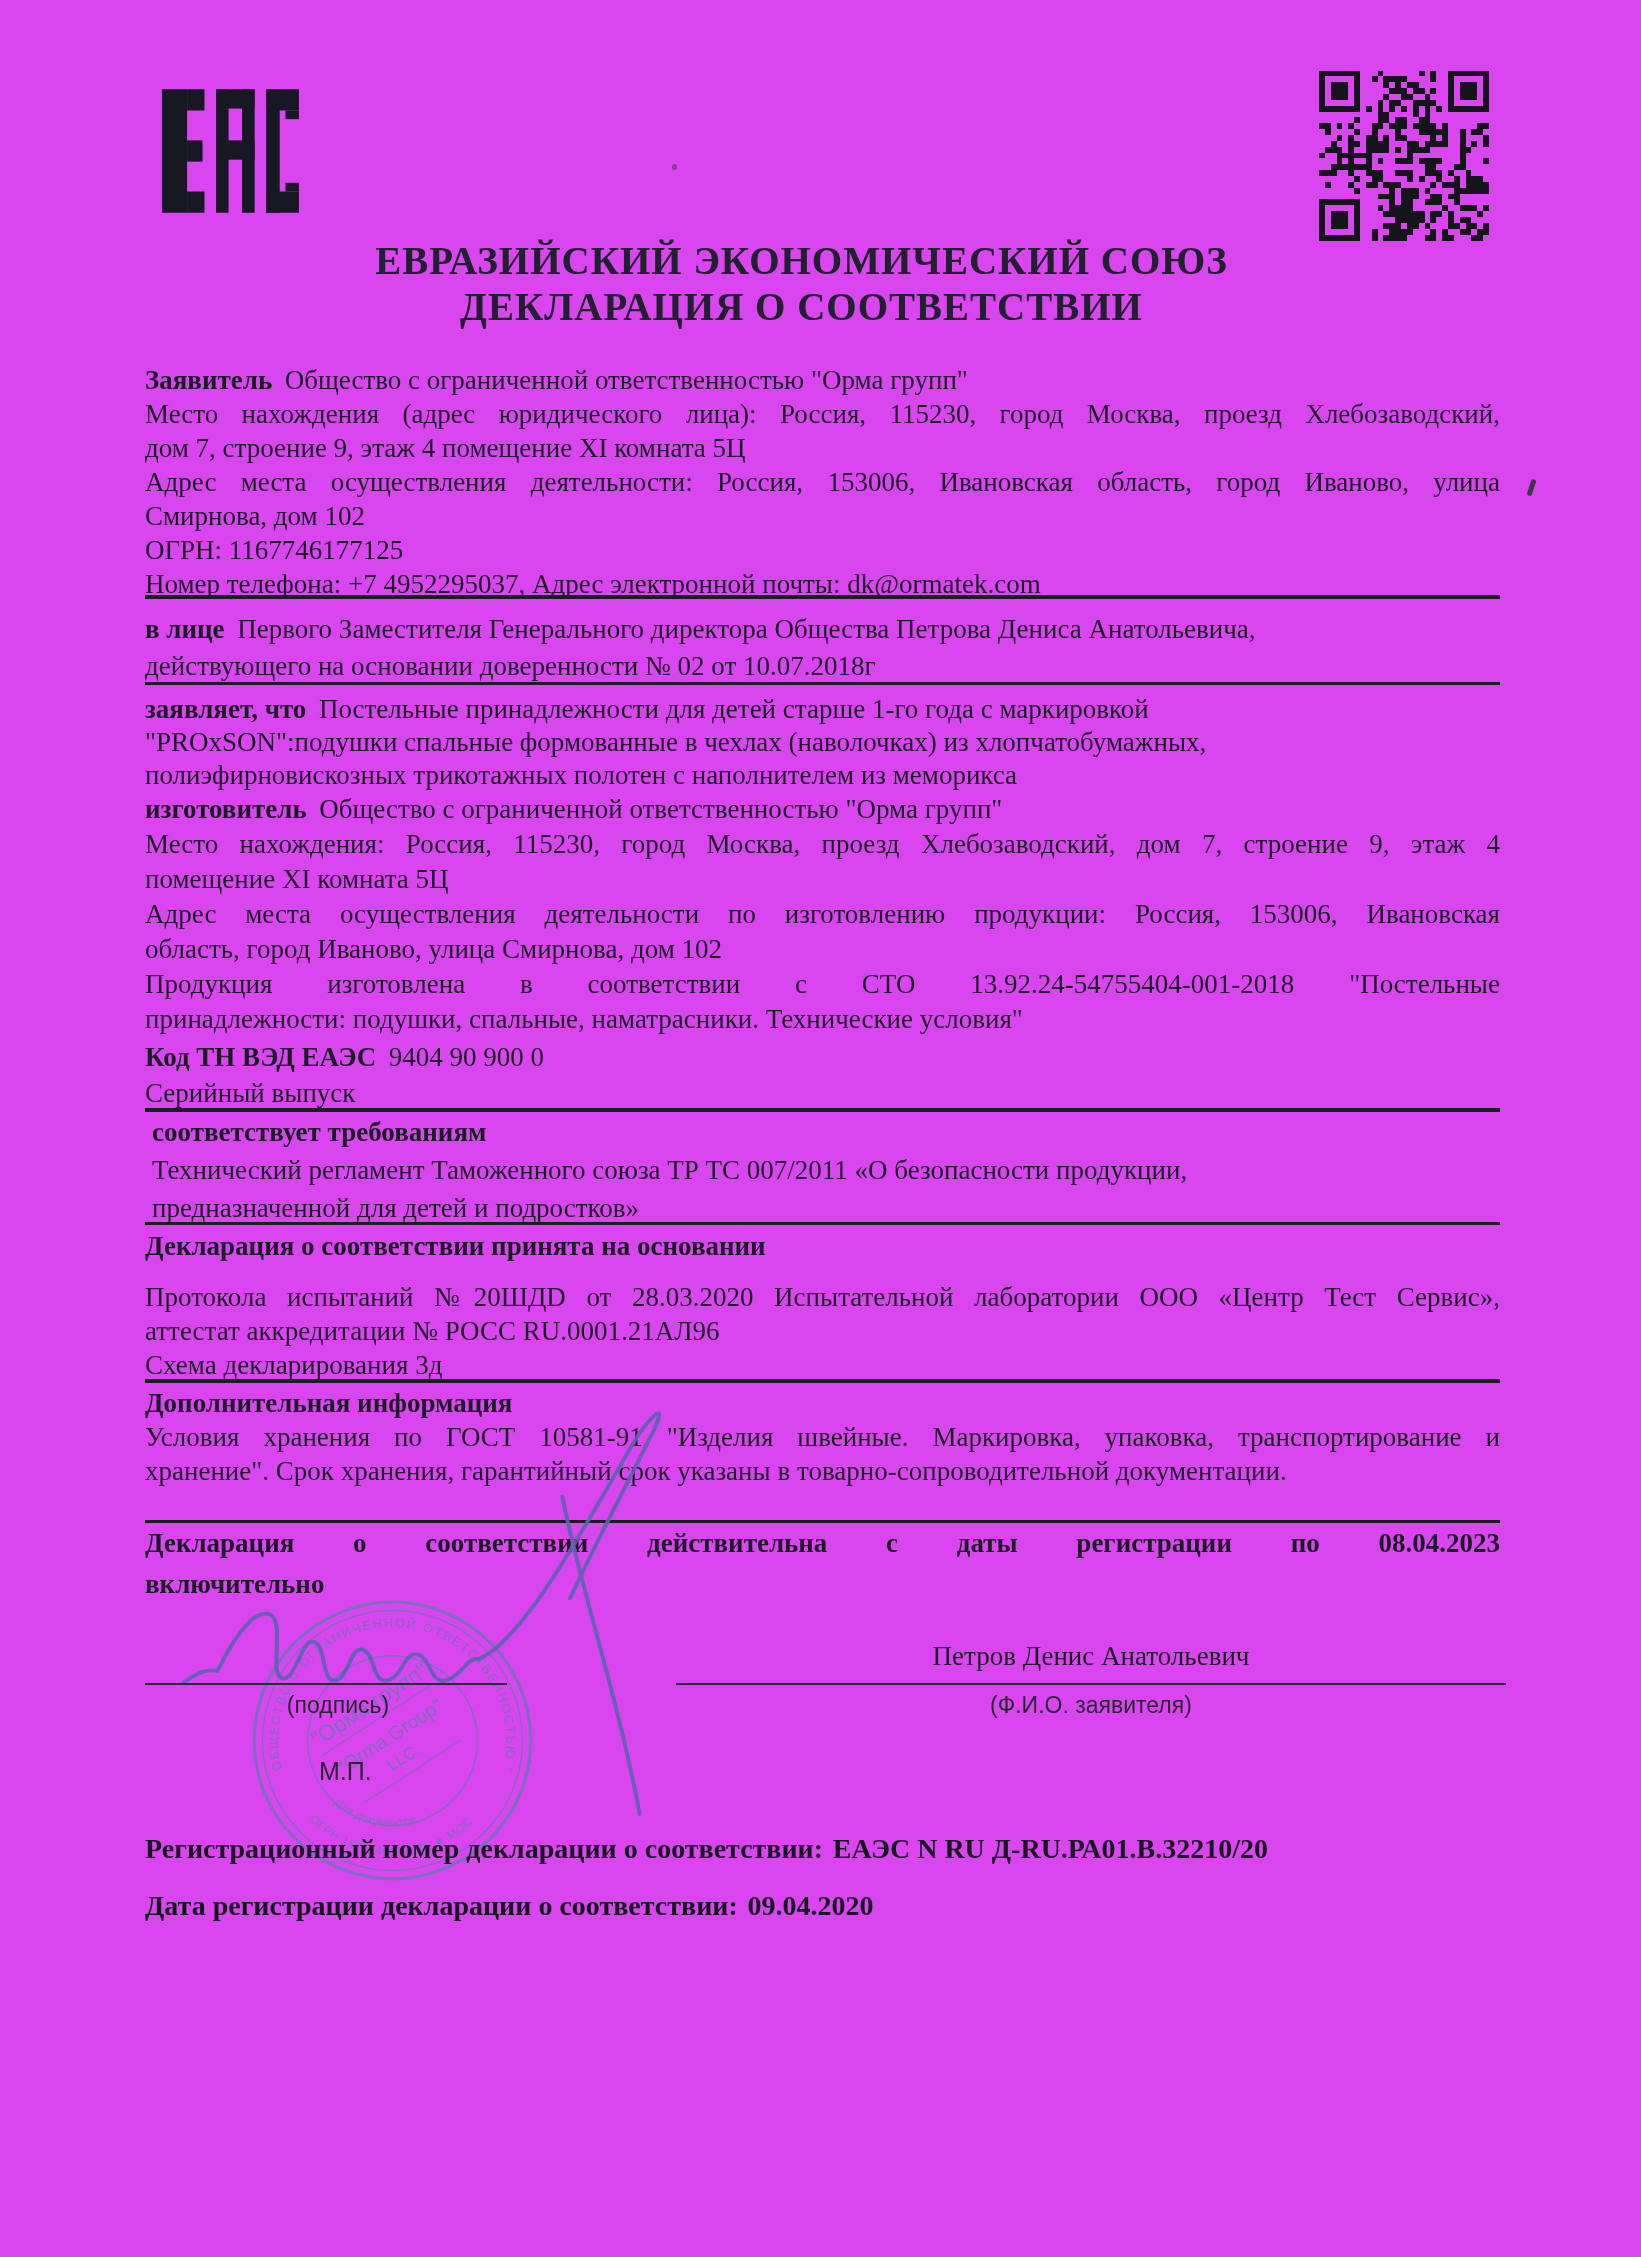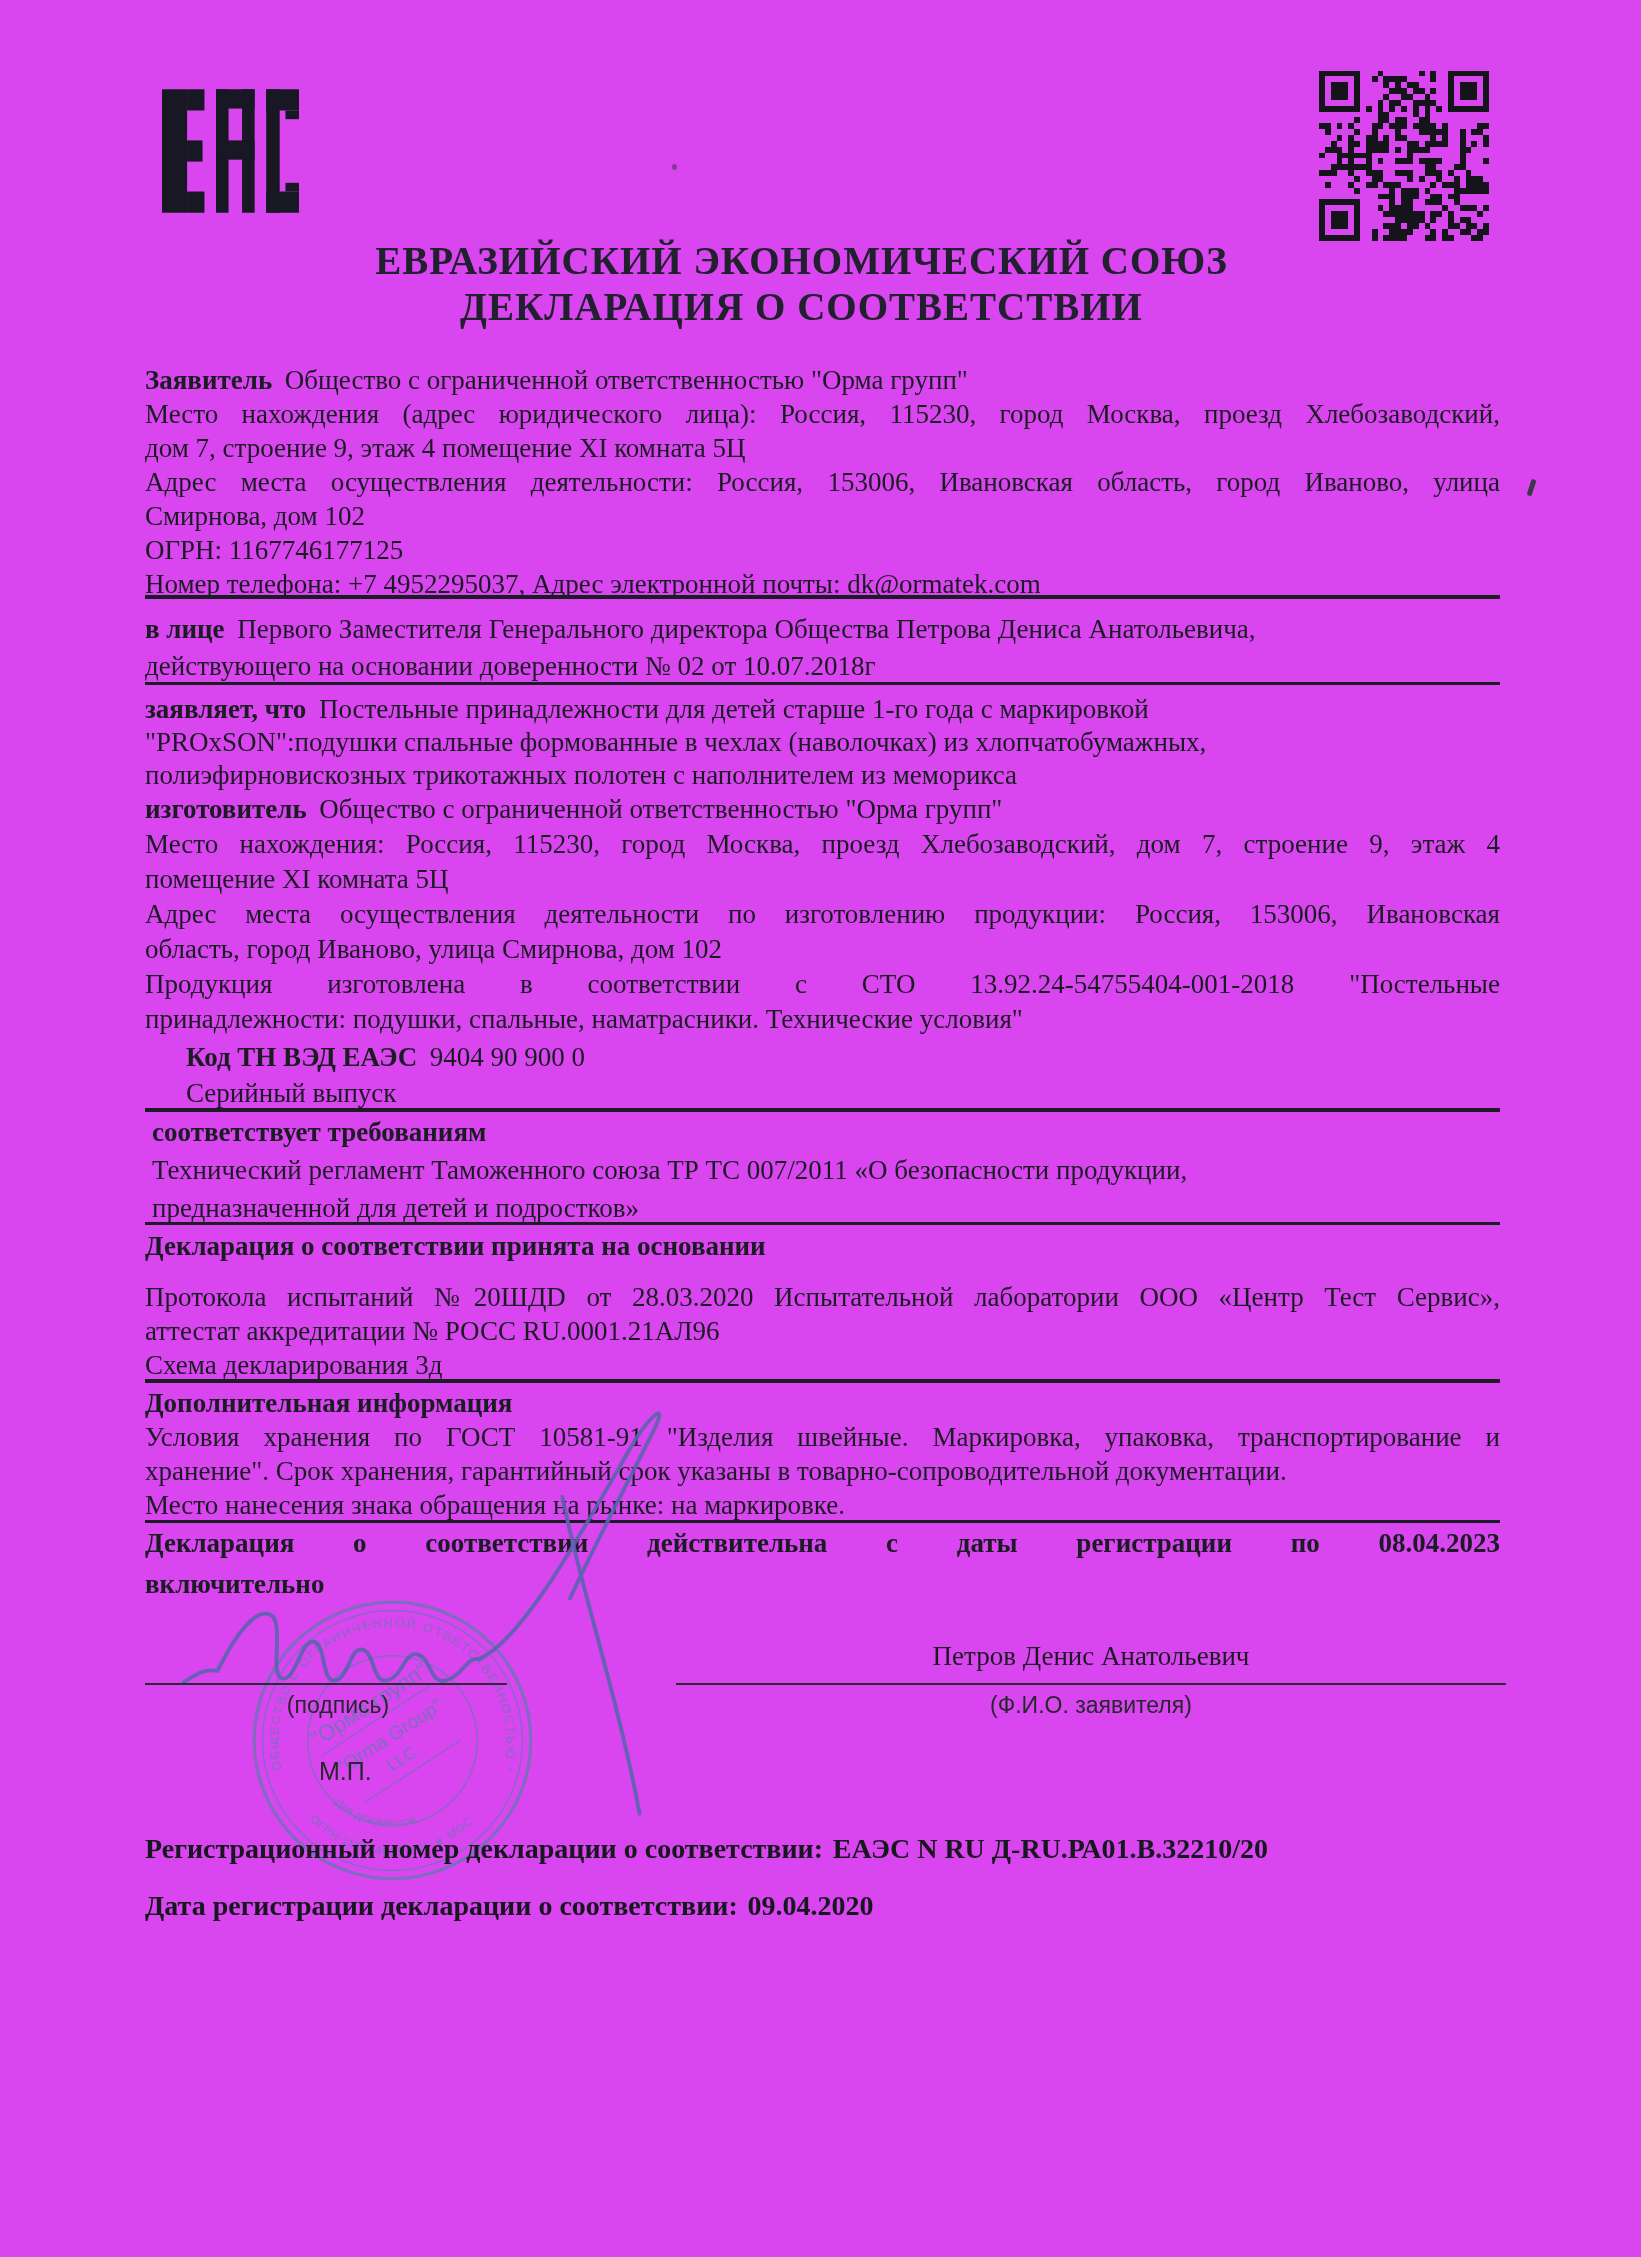--- a/index.html
+++ b/index.html
@@ -486,21 +486,21 @@
       <span class="lbl">изготовитель</span><span>Общество с ограниченной ответственностью "Орма групп"</span>
     </div>
     <div class="ln j">Место нахождения: Россия, 115230, город Москва, проезд Хлебозаводский, дом 7, строение 9, этаж 4</div>
     <div class="ln">помещение XI комната 5Ц</div>
     <div class="ln j">Адрес места осуществления деятельности по изготовлению продукции: Россия, 153006, Ивановская</div>
     <div class="ln">область, город Иваново, улица Смирнова, дом 102</div>
     <div class="ln j">Продукция изготовлена в соответствии с СТО 13.92.24-54755404-001-2018 "Постельные</div>
     <div class="ln">принадлежности: подушки, спальные, наматрасники. Технические условия"</div>
   </div>
 
-  <div class="sec" style="top:1039px;line-height:36px;margin-left:41px;">
+  <div class="sec" style="top:1039px;line-height:36px;">
     <div class="ln">
       <span class="lbl">Код ТН ВЭД ЕАЭС</span><span>9404 90 900 0</span>
     </div>
     <div class="ln">Серийный выпуск</div>
   </div>
   <div class="divider thick" style="top:1108px;"></div>
 
   <div class="sec" style="top:1113px;line-height:38px;margin-left:7px;">
     <div class="ln b">соответствует требованиям</div>
     <div class="ln">Технический регламент Таможенного союза ТР ТС 007/2011 «О безопасности продукции,</div>
@@ -513,21 +513,20 @@
     <div class="ln j">Протокола испытаний №20ШДD от 28.03.2020 Испытательной лаборатории ООО «Центр Тест Сервис»,</div>
     <div class="ln">аттестат аккредитации № РОСС RU.0001.21АЛ96</div>
     <div class="ln">Схема декларирования 3д</div>
   </div>
   <div class="divider thick" style="top:1379px;"></div>
 
   <div class="sec" style="top:1386px;line-height:34px;">
     <div class="ln b">Дополнительная информация</div>
     <div class="ln j">Условия хранения по ГОСТ 10581-91 "Изделия швейные. Маркировка, упаковка, транспортирование и</div>
     <div class="ln">хранение". Срок хранения, гарантийный срок указаны в товарно-сопроводительной документации.</div>
-    <div class="ln">Место нанесения знака обращения на рынке: на маркировке.</div>
   </div>
   <div class="divider" style="top:1520px;"></div>
 
   <div class="sec b" style="top:1523px;line-height:41px;">
     <div class="ln j">Декларация о соответствии  действительна с даты регистрации по 08.04.2023</div>
     <div class="ln">включительно</div>
   </div>
 
   <svg class="stamp" viewBox="-160 -160 320 320">
     <g stroke="#6a74b8" fill="none">

